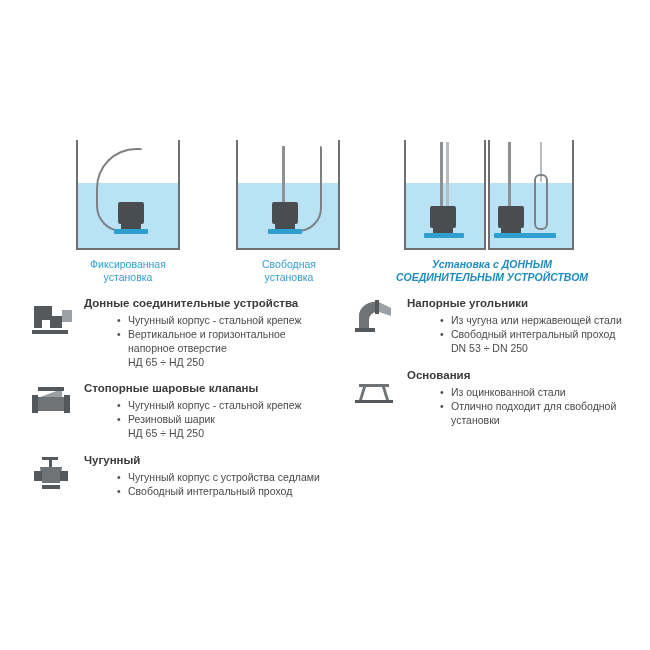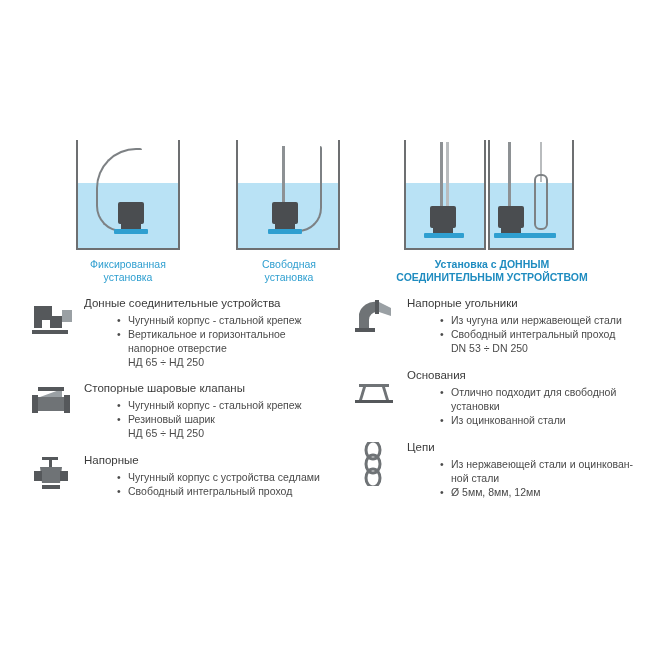--- a/index.html
+++ b/index.html
@@ -83,20 +83,21 @@
   .cap {
     position: absolute;
     text-align: center;
     color: #2f9fd0;
     font-size: 10.5px;
     line-height: 13px;
   }
   .cap.bold {
     font-weight: bold;
     color: #1f8cc0;
+    font-style: italic;
   }
 
   
   .features {
     position: absolute;
     top: 296px;
     left: 0;
     width: 650px;
   }
   .col {
@@ -116,21 +117,21 @@
   .item .ico {
     position: absolute;
     left: 6px;
     top: 2px;
     width: 46px;
     height: 44px;
   }
   .item h4 {
     margin: 0 0 3px 0;
     font-size: 11.5px;
-    font-weight: normal;
+    font-weight: bold;
     color: #3b3b3b;
     line-height: 14px;
   }
   .item ul {
     margin: 0;
     padding: 0 0 0 12px;
     list-style: none;
   }
   .item li {
     font-size: 10.5px;
@@ -242,21 +243,21 @@
       <div class="ico">
         <svg viewBox="0 0 46 44" width="46" height="44">
           <rect x="14" y="2" width="16" height="3" fill="#55585b"></rect>
           <rect x="21" y="4" width="3" height="8" fill="#55585b"></rect>
           <path d="M12 12 L34 12 L32 28 L14 28 Z" fill="#6f7376"></path>
           <rect x="6" y="16" width="8" height="10" fill="#55585b"></rect>
           <rect x="32" y="16" width="8" height="10" fill="#55585b"></rect>
           <rect x="14" y="30" width="18" height="4" fill="#55585b"></rect>
         </svg>
       </div>
-      <h4>Напорные</h4>
+      <h4>Чугунный</h4>
       <ul>
         <li>Чугунный корпус с устройства седлами</li>
         <li>Свободный интегральный проход</li>
       </ul>
     </div>
   </div>
 
   <div class="col right">
 
     <div class="item">
@@ -280,33 +281,19 @@
       <div class="ico">
         <svg viewBox="0 0 46 44" width="46" height="44">
           <rect x="8" y="14" width="30" height="3" fill="#6f7376"></rect>
           <path d="M12 17 L8 30 L11 30 L15 17 Z" fill="#6f7376"></path>
           <path d="M34 17 L38 30 L35 30 L31 17 Z" fill="#6f7376"></path>
           <rect x="4" y="30" width="38" height="3" fill="#55585b"></rect>
         </svg>
       </div>
       <h4>Основания</h4>
       <ul>
+        <li>Из оцинкованной стали</li>
         <li>Отлично подходит для свободной установки</li>
-        <li>Из оцинкованной стали</li>
-      </ul>
-    </div>
-
-    <div class="item">
-      <div class="ico">
-        <svg viewBox="0 0 46 44" width="46" height="44">
-          <ellipse cx="22" cy="8" rx="7" ry="9" fill="none" stroke="#6f7376" stroke-width="3"></ellipse>
-          <ellipse cx="22" cy="22" rx="7" ry="9" fill="none" stroke="#6f7376" stroke-width="3"></ellipse>
-          <ellipse cx="22" cy="36" rx="7" ry="9" fill="none" stroke="#6f7376" stroke-width="3"></ellipse>
-        </svg>
-      </div>
-      <h4>Цепи</h4>
-      <ul>
-        <li>Из нержавеющей стали и оцинкован-ной стали</li>
-        <li>Ø 5мм, 8мм, 12мм</li>
-      </ul>
-    </div>
+      </ul>
+    </div>
+
   </div>
 </div>
 
 </body></html>

